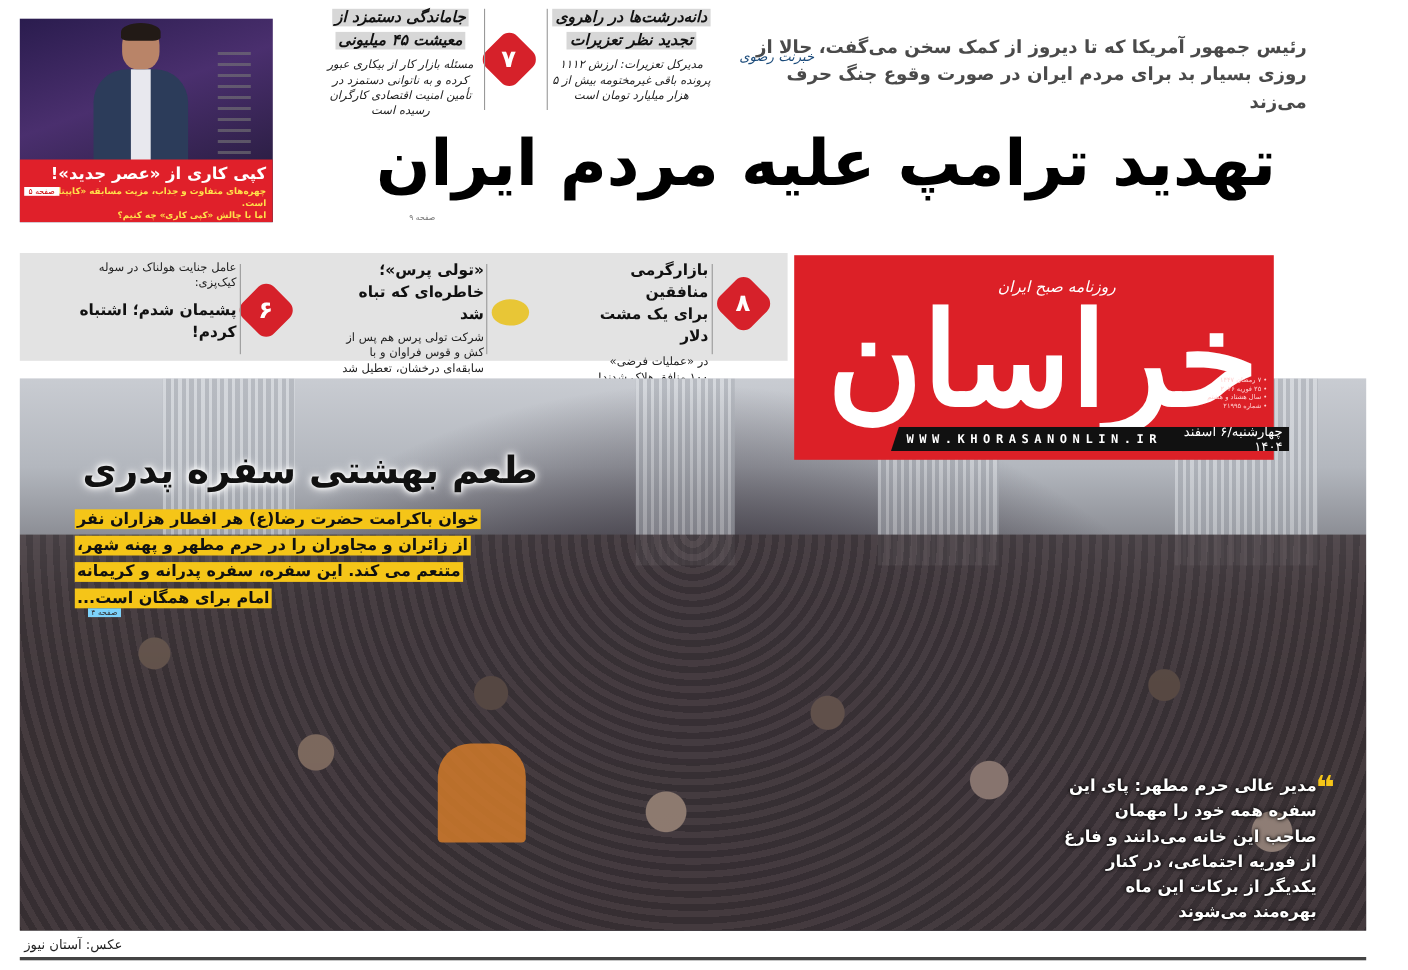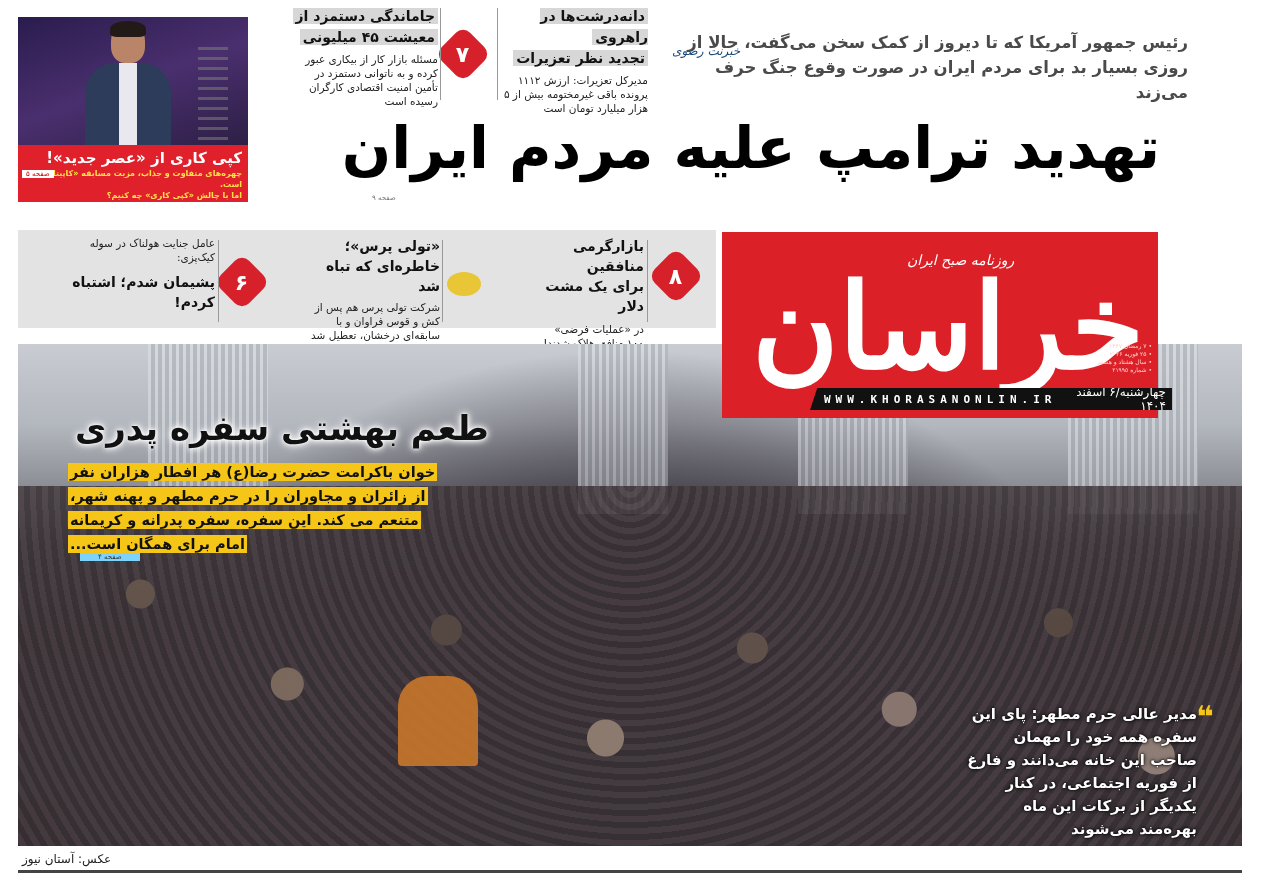--- a/index.html
+++ b/index.html
@@ -5,21 +5,21 @@
   * { box-sizing: border-box; margin: 0; padding: 0; }
   html, body { width: 1280px; height: 882px; background: #ffffff; overflow: hidden; }
   body { font-family: "DejaVu Sans", sans-serif; position: relative; direction: rtl; }
 
   .abs { position: absolute; }
 
   
   .lead-sub { top: 30px; right: 92px; width: 520px; font-size: 16.5px; line-height: 25px; color: #4a4a4a; text-align: right; font-weight: bold; }
 
   
-  .teaser { top: 6px; width: 200px; text-align: right; }
+  .teaser { top: 6px; width: 200px; text-align: center; font-style: italic; }
   .teaser .hl { font-weight: bold; font-size: 14px; line-height: 21px; color: #111; }
   .teaser .hl span { background: #d7d7d7; padding: 0 3px; }
   .teaser .body { font-size: 10.5px; line-height: 14px; color: #222; margin-top: 4px; }
   .teaser-divider { width: 1px; background: #999; }
 
   .num-badge { width: 40px; height: 40px; background: #d6212a; border-radius: 10px; transform: rotate(45deg); display: flex; align-items: center; justify-content: center; }
   .num-badge span { transform: rotate(-45deg); color: #fff; font-weight: bold; font-size: 22px; }
 
   .sig-logo { font-size: 12px; color: #1a4a7a; font-style: italic; font-family: "DejaVu Serif", serif; }
 
@@ -73,21 +73,21 @@
       radial-gradient(circle at 85% 38%, #5f4f47 0 14px, transparent 15px),
       radial-gradient(circle at 93% 75%, #a18e84 0 18px, transparent 19px),
       repeating-radial-gradient(circle at 50% 0%, #3a3236 0 6px, #4a4044 6px 12px);
     opacity: .85;
   }
   .photo .orange { position: absolute; left: 380px; bottom: 80px; width: 80px; height: 90px; background: #d17a2a; border-radius: 30px 30px 4px 4px; opacity: .85; }
 
   .photo-title { top: 405px; left: 75px; font-size: 34px; font-weight: bold; color: #111; line-height: 46px; text-shadow: 0 0 6px #fff, 0 0 3px #fff, 0 0 10px #fff; }
   .photo-lead { top: 460px; left: 68px; width: 376px; text-align: left; }
   .photo-lead span { background: #f5c518; color: #111; font-weight: bold; font-size: 14.5px; line-height: 24px; padding: 1px 2px; box-decoration-break: clone; -webkit-box-decoration-break: clone; }
-  .photo-ref { top: 553px; left: 80px; background: #7dd3fc; font-size: 7px; color: #333; padding: 0 18px; }
+  .photo-ref { top: 553px; left: 80px; background: #7dd3fc; font-size: 7px; color: #333; padding: 0 3px; }
 
   .quote-mark { top: 702px; left: 1196px; color: #f5c518; font-size: 30px; font-weight: bold; line-height: 30px; }
   .quote-text { top: 703px; left: 962px; width: 235px; text-align: right; color: #fff; font-weight: bold; font-size: 15px; line-height: 23px; text-shadow: 0 0 4px #000, 0 0 2px #000; }
 
   .credit { top: 852px; left: 22px; font-size: 12px; color: #222; }
   .bottom-rule { top: 870px; left: 18px; width: 1224px; height: 3px; background: #444; }
 </style>
 </head>
 <body>
 

